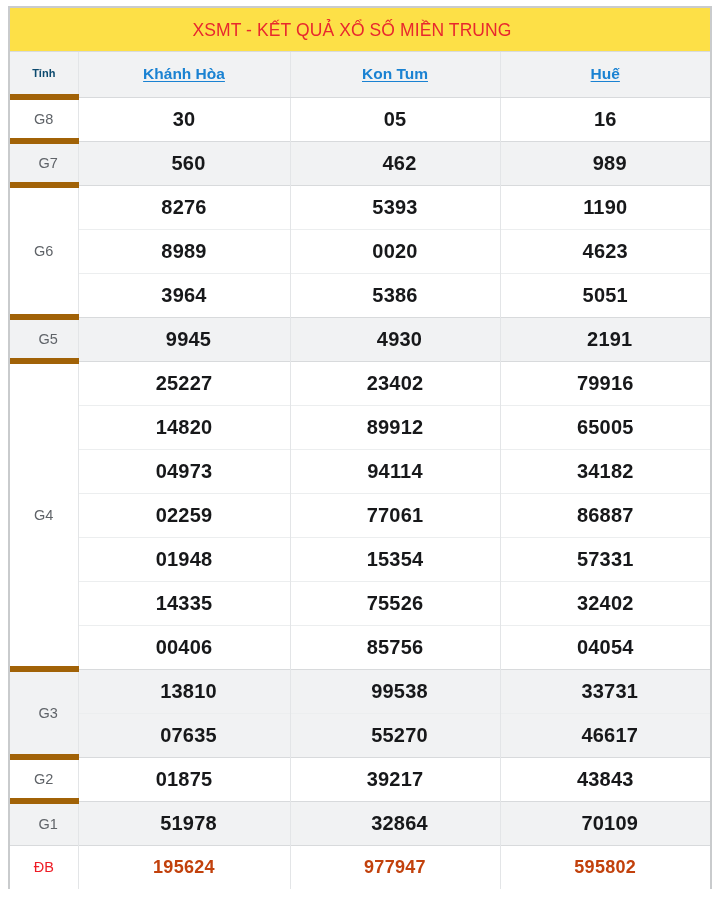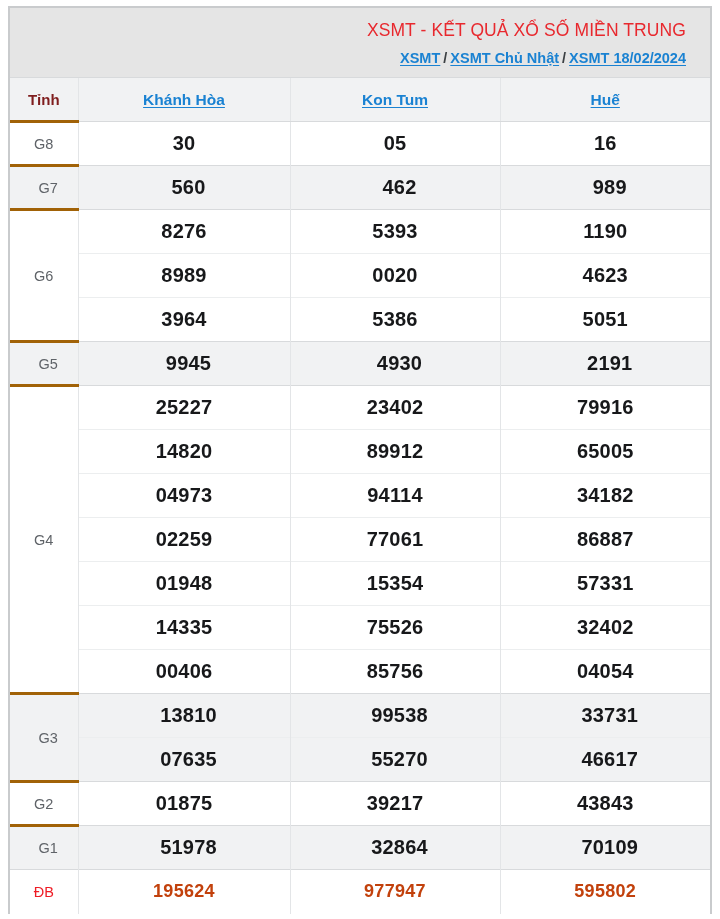--- a/index.html
+++ b/index.html
@@ -28,23 +28,23 @@
     width: 704px;
     border: 2px solid #c9cbcd;
     border-bottom: none;
     background: #ffffff;
   }
 
   
   .head {
     box-sizing: border-box;
     width: 100%;
-    background: #e5e5e5;
+    background: #fde047;
     padding: 10px 24px 9px 8px;
-    text-align: right;
+    text-align: center;
     border-bottom: 1px solid #d8dadc;
   }
   .title {
     color: #e8282e;
     font-size: 17.5px;
     font-weight: 400;
     letter-spacing: .1px;
     line-height: 24px;
     white-space: nowrap;
   }
@@ -87,22 +87,22 @@
   }
   table.results th:last-child,
   table.results td:last-child { border-right: none; }
 
   thead th {
     height: 42px;
     background: #f1f2f3;
     border-bottom: 1px solid #d8dadc;
   }
   th.tinh {
-    color: #7f1d1d;
-    font-size: 15px;
+    color: #0c4a6e;
+    font-size: 11px;
     font-weight: bold;
   }
   th.prov a {
     color: #1a82d2;
     font-size: 15.5px;
     font-weight: bold;
     text-decoration: underline;
     text-underline-offset: 2px;
     cursor: pointer;
   }
@@ -119,36 +119,33 @@
     font-size: 20px;
     font-weight: bold;
     letter-spacing: .2px;
   }
 
   
   tr.odd td { background: #f1f2f3; padding-left: 9px; }
   tr.even td { background: #ffffff; }
   tr.inner td { border-top: 1px solid #eceeef; }
   tr.gstart td { border-top: 1px solid #d8dadc; }
-  tr.gstart td.lbl { border-top: 3px solid #a16207; }
+  tr.gstart td.lbl { border-top: 6px solid #a16207; }
 
   td.db-lbl { color: #ee1c25; font-size: 14.5px; font-weight: 400; margin-left: 16px; }
   td.db-num { color: #c2410c; font-size: 18px; font-weight: bold; letter-spacing: .3px; }
 </style>
 </head>
 <body>
 
 <div class="page">
   <div class="card">
 
     <div class="head">
       <div class="title">XSMT - KẾT QUẢ XỔ SỐ MIỀN TRUNG</div>
-      <div class="crumbs">
-        <a>XSMT</a><span class="sep">/</span><a>XSMT Chủ Nhật</a><span class="sep">/</span><a>XSMT 18/02/2024</a>
-      </div>
     </div>
 
     <table class="results">
       <colgroup>
         <col class="c0">
           <col class="c1">
           <col class="c2">
           <col class="c3">
       </colgroup>
       <thead>

